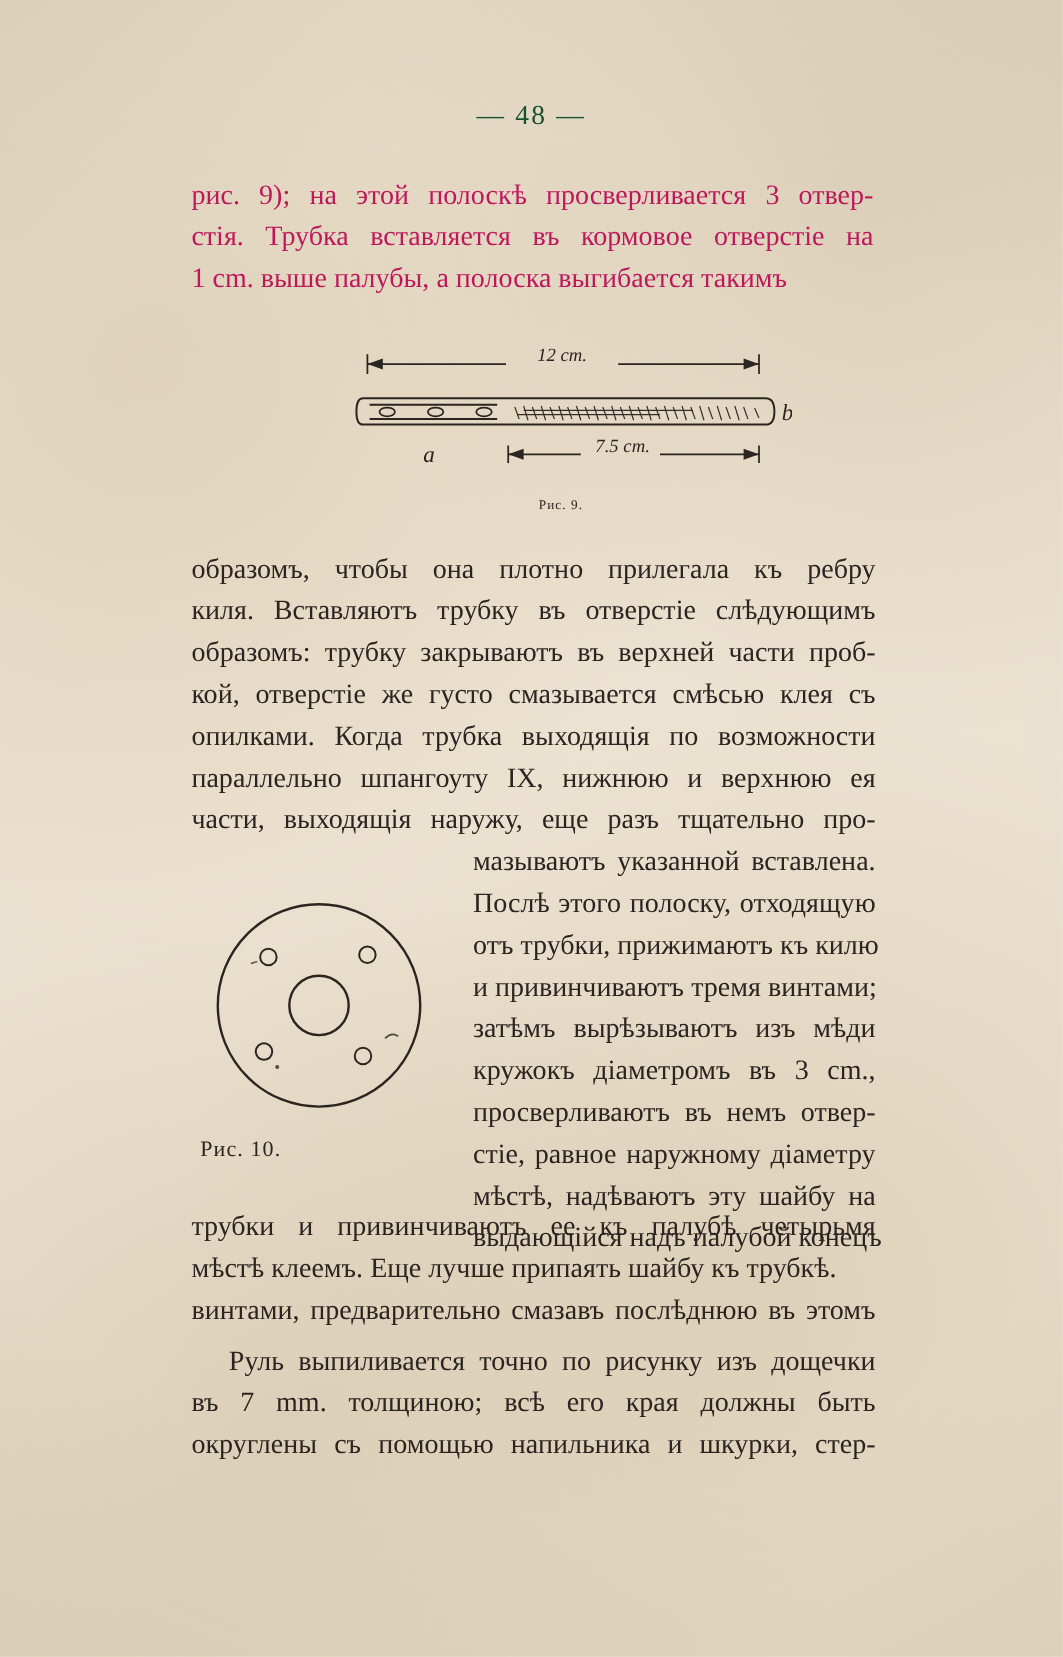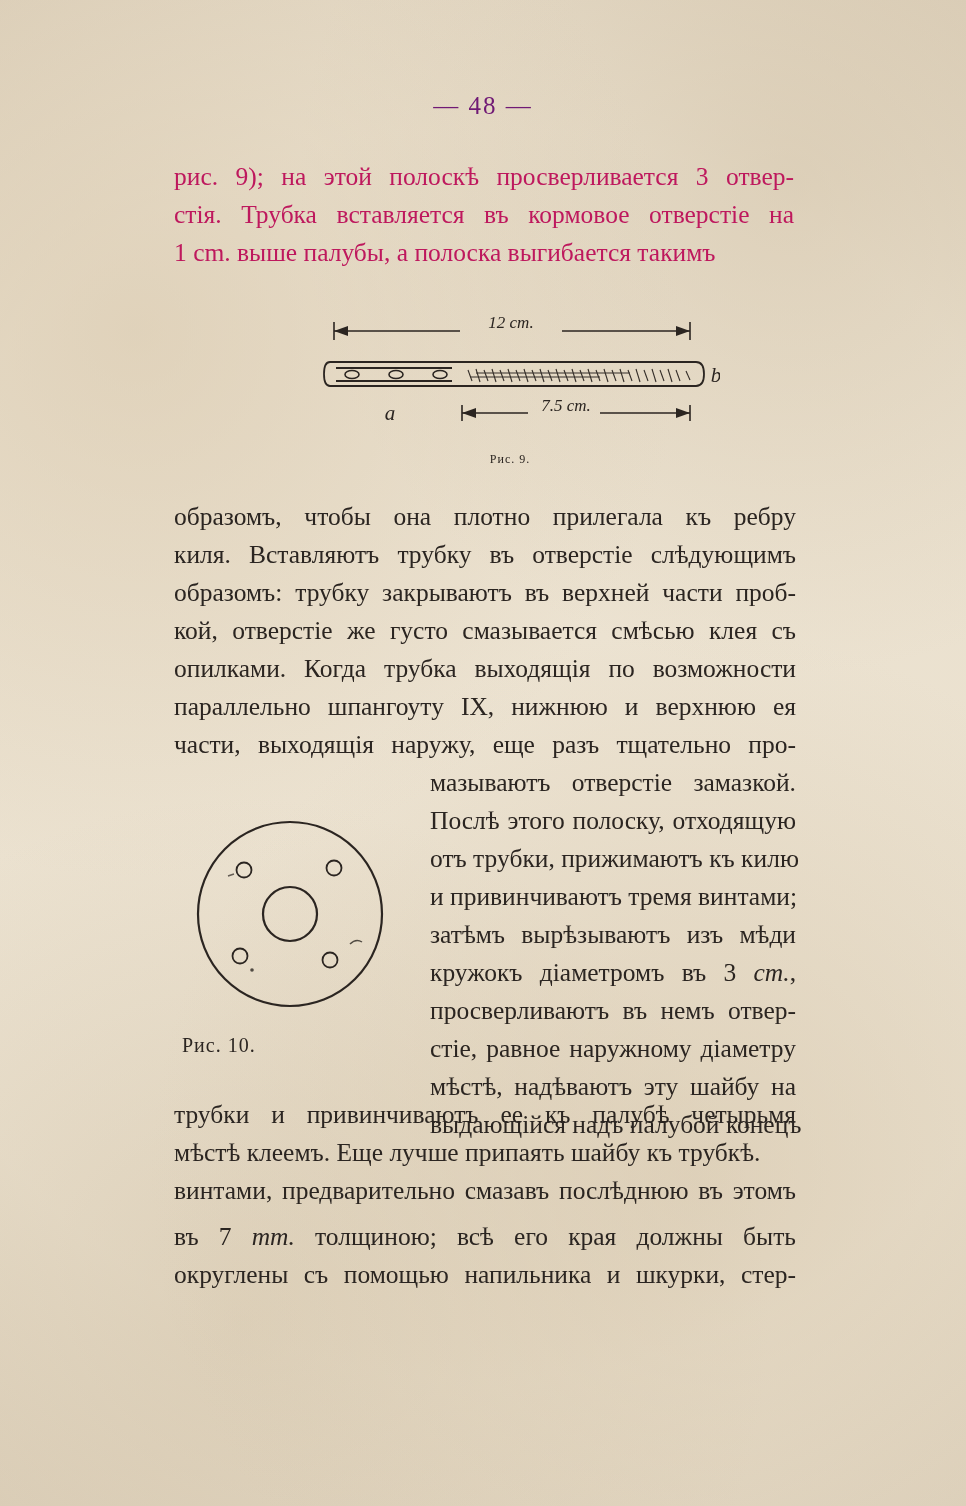--- a/index.html
+++ b/index.html
@@ -34,38 +34,37 @@
     z-index: 1;
   }
   .page-number {
     position: absolute;
     top: 92px;
     left: 0;
     right: 0;
     text-align: center;
     font-size: 25px;
     letter-spacing: 2px;
-    color: #701a75;
+    color: #14532d;
   }
   .text-col {
     position: absolute;
     left: 174px;
     top: 158px;
     width: 620px;
     font-size: 25.5px;
     line-height: 38px;
     text-align: justify;
     color: #be185d;
   }
   .indent {
     display: inline-block;
     width: 34px;
   }
   .ital {
-    font-style: italic;
     margin-top: 36px;
   }
   
   .fig9-wrap {
     position: absolute;
     left: 300px;
     top: 300px;
     width: 420px;
     height: 180px;
   }
@@ -275,36 +274,37 @@
       <circle cx="58" cy="144" r="7.5" fill="none" stroke="#2b2521" stroke-width="1.8"></circle>
       <circle cx="148" cy="148" r="7.5" fill="none" stroke="#2b2521" stroke-width="1.8"></circle>
       <path d="M168 132 q6 -6 12 -2" fill="none" stroke="#2b2521" stroke-width="1.5" opacity="0.8"></path>
       <line x1="46" y1="64" x2="52" y2="62" stroke="#2b2521" stroke-width="1.4" opacity="0.7"></line>
       <circle cx="70" cy="158" r="1.8" fill="#2b2521" opacity="0.8"></circle>
     </svg>
     <div class="fig10-caption">Рис. 10.</div>
   </div>
 
   <div class="wrap-col">
-    <span class="line">мазываютъ отверстіе замазкой.</span>
+    <span class="line">мазываютъ указанной вставлена.</span>
     <span class="line">Послѣ этого полоску, отходящую</span>
     <span class="line">отъ трубки, прижимаютъ къ килю</span>
     <span class="line">и привинчиваютъ тремя винтами;</span>
     <span class="line">затѣмъ вырѣзываютъ изъ мѣди</span>
     <span class="line ital-line">кружокъ діаметромъ въ 3 <span class="ital">cm.</span>,</span>
     <span class="line">просверливаютъ въ немъ отвер-</span>
     <span class="line">стіе, равное наружному діаметру</span>
     <span class="line">мѣстѣ, надѣваютъ эту шайбу на</span>
     <span class="line last">выдающійся надъ палубой конецъ</span>
   </div>
 
   <div class="block-b">
     <span class="line">трубки и привинчиваютъ ее къ палубѣ четырьмя</span>
     <span class="line last">мѣстѣ клеемъ. Еще лучше припаять шайбу къ трубкѣ.</span>
     <span class="line">винтами, предварительно смазавъ послѣднюю въ этомъ</span>
   </div>
 
   <div class="block-c">
+    <span class="line"><span class="indent"></span><span>Руль выпиливается точно по рисунку изъ дощечки</span></span>
     <span class="line ital-line">въ 7 <span class="ital">mm.</span> толщиною; всѣ его края должны быть</span>
     <span class="line">округлены съ помощью напильника и шкурки, стер-</span>
   </div>
 
 </div>
 
 </body></html>

